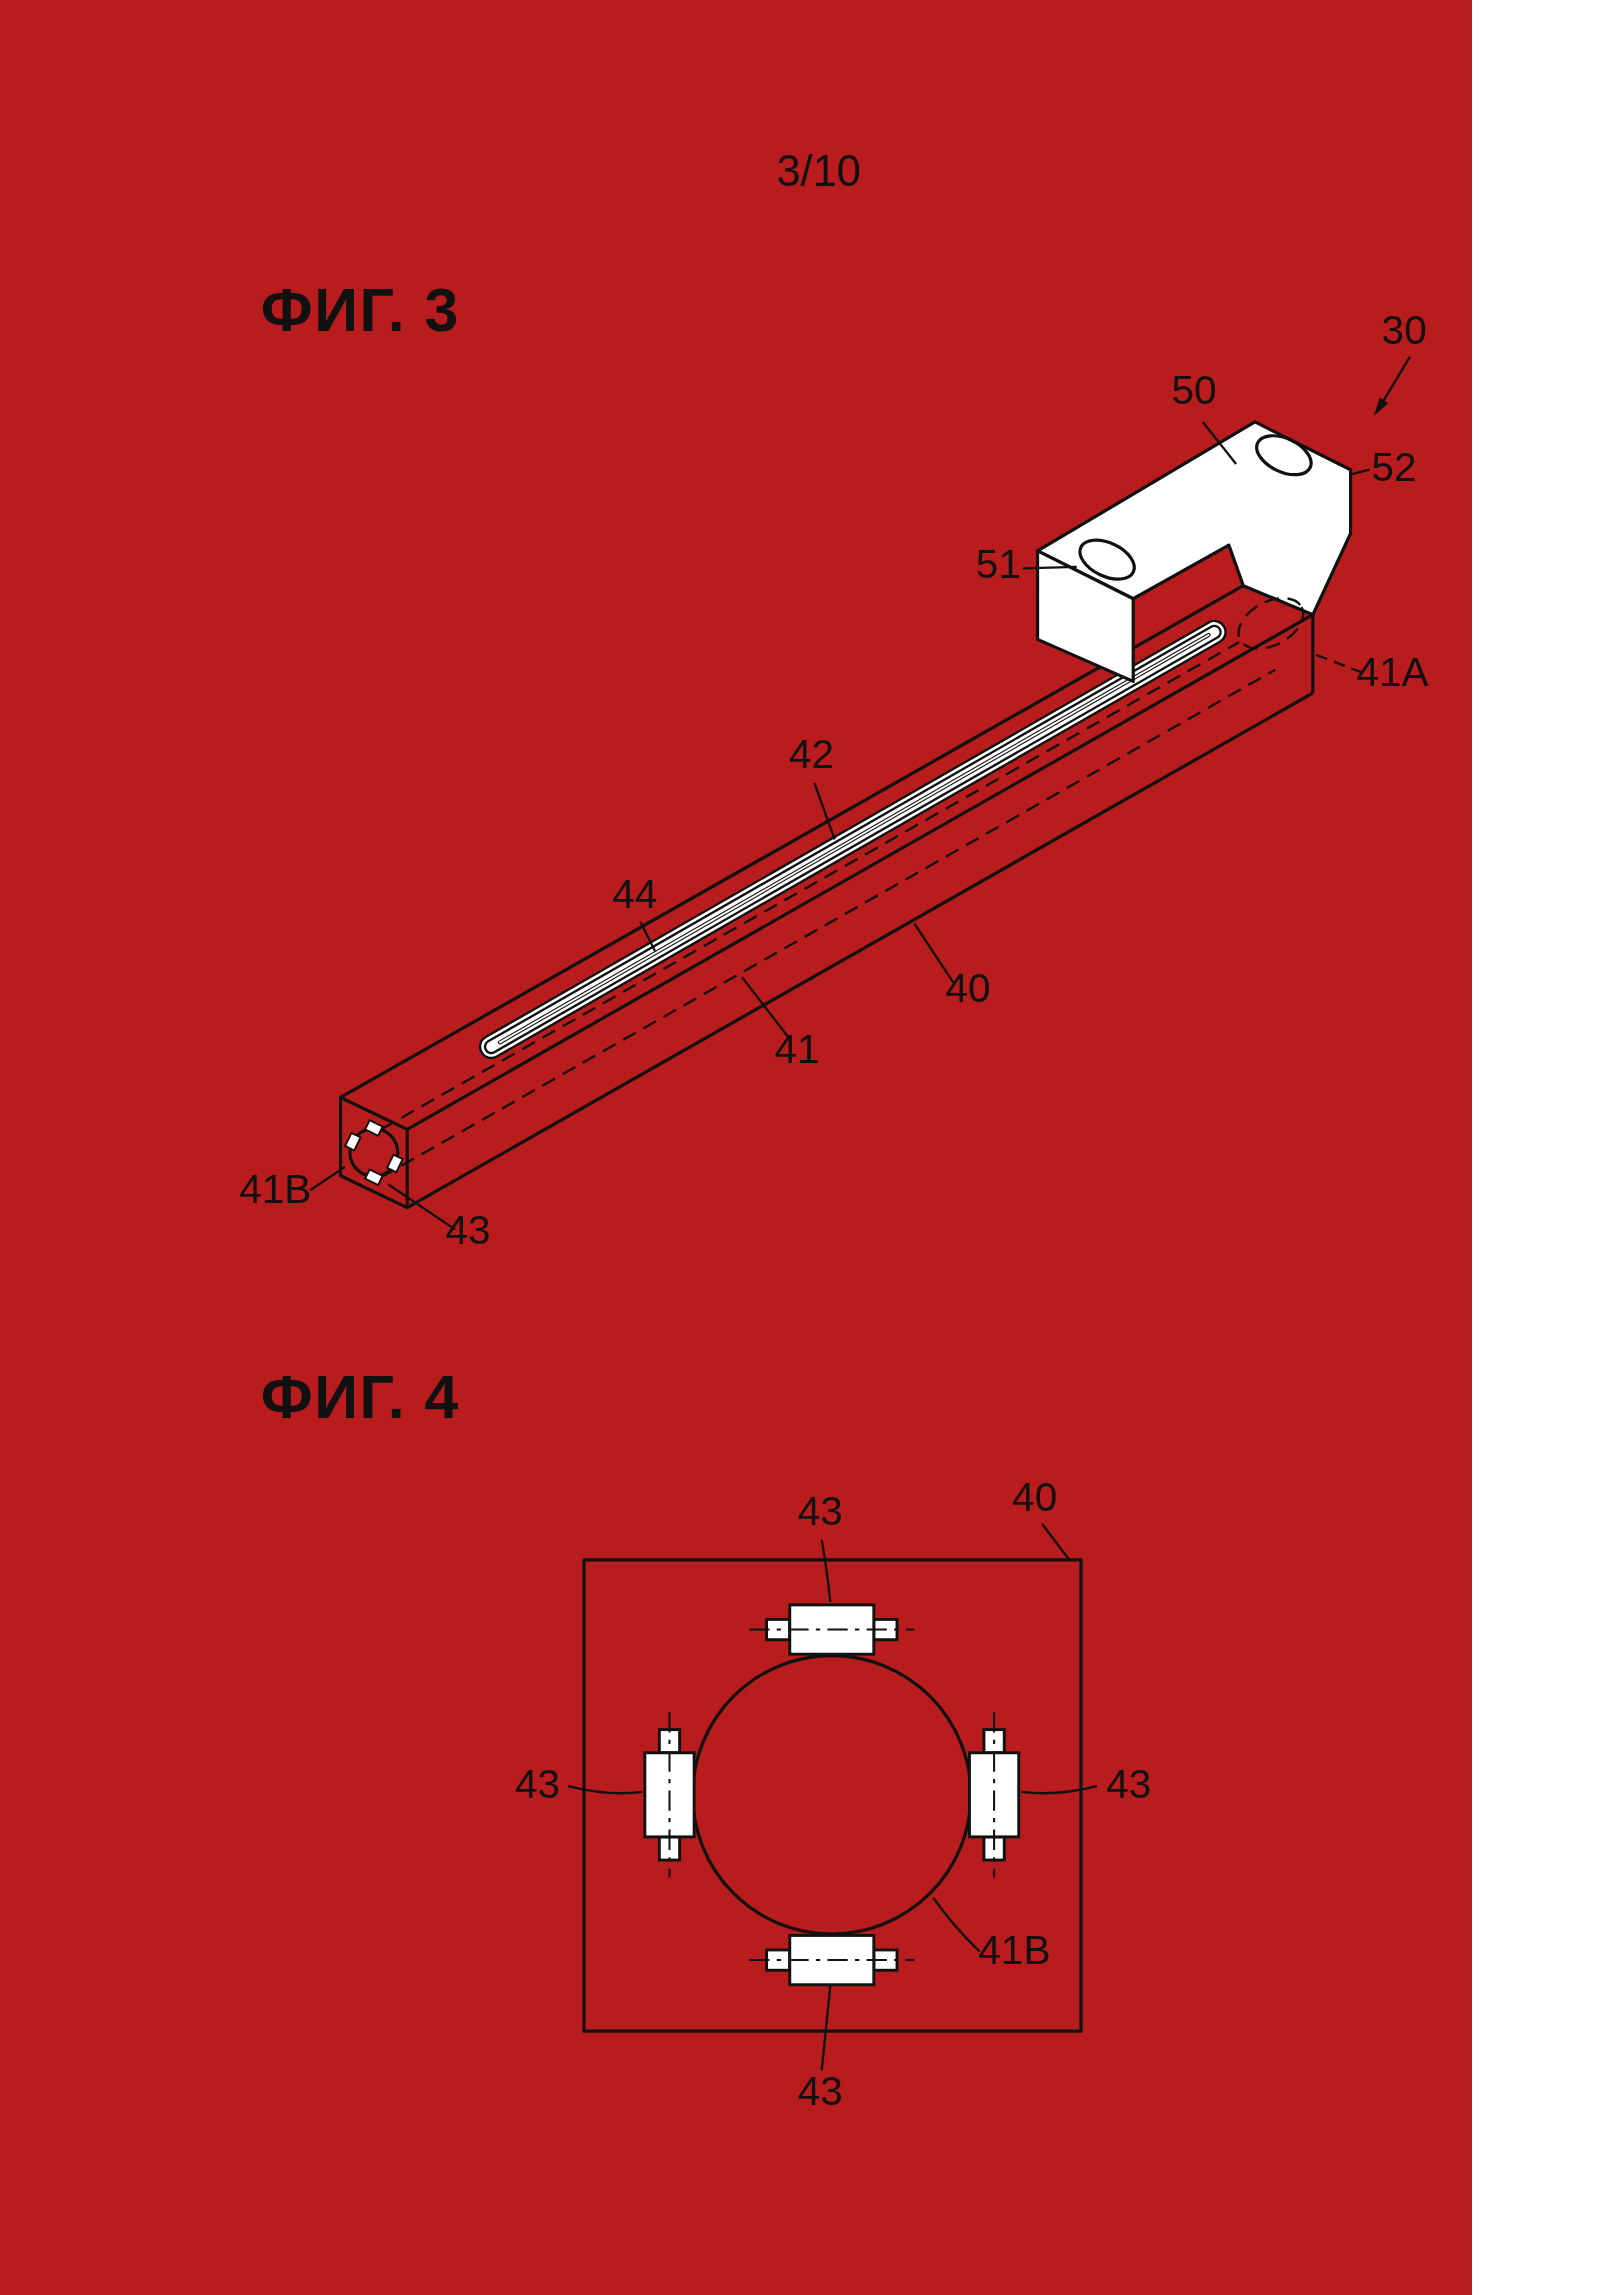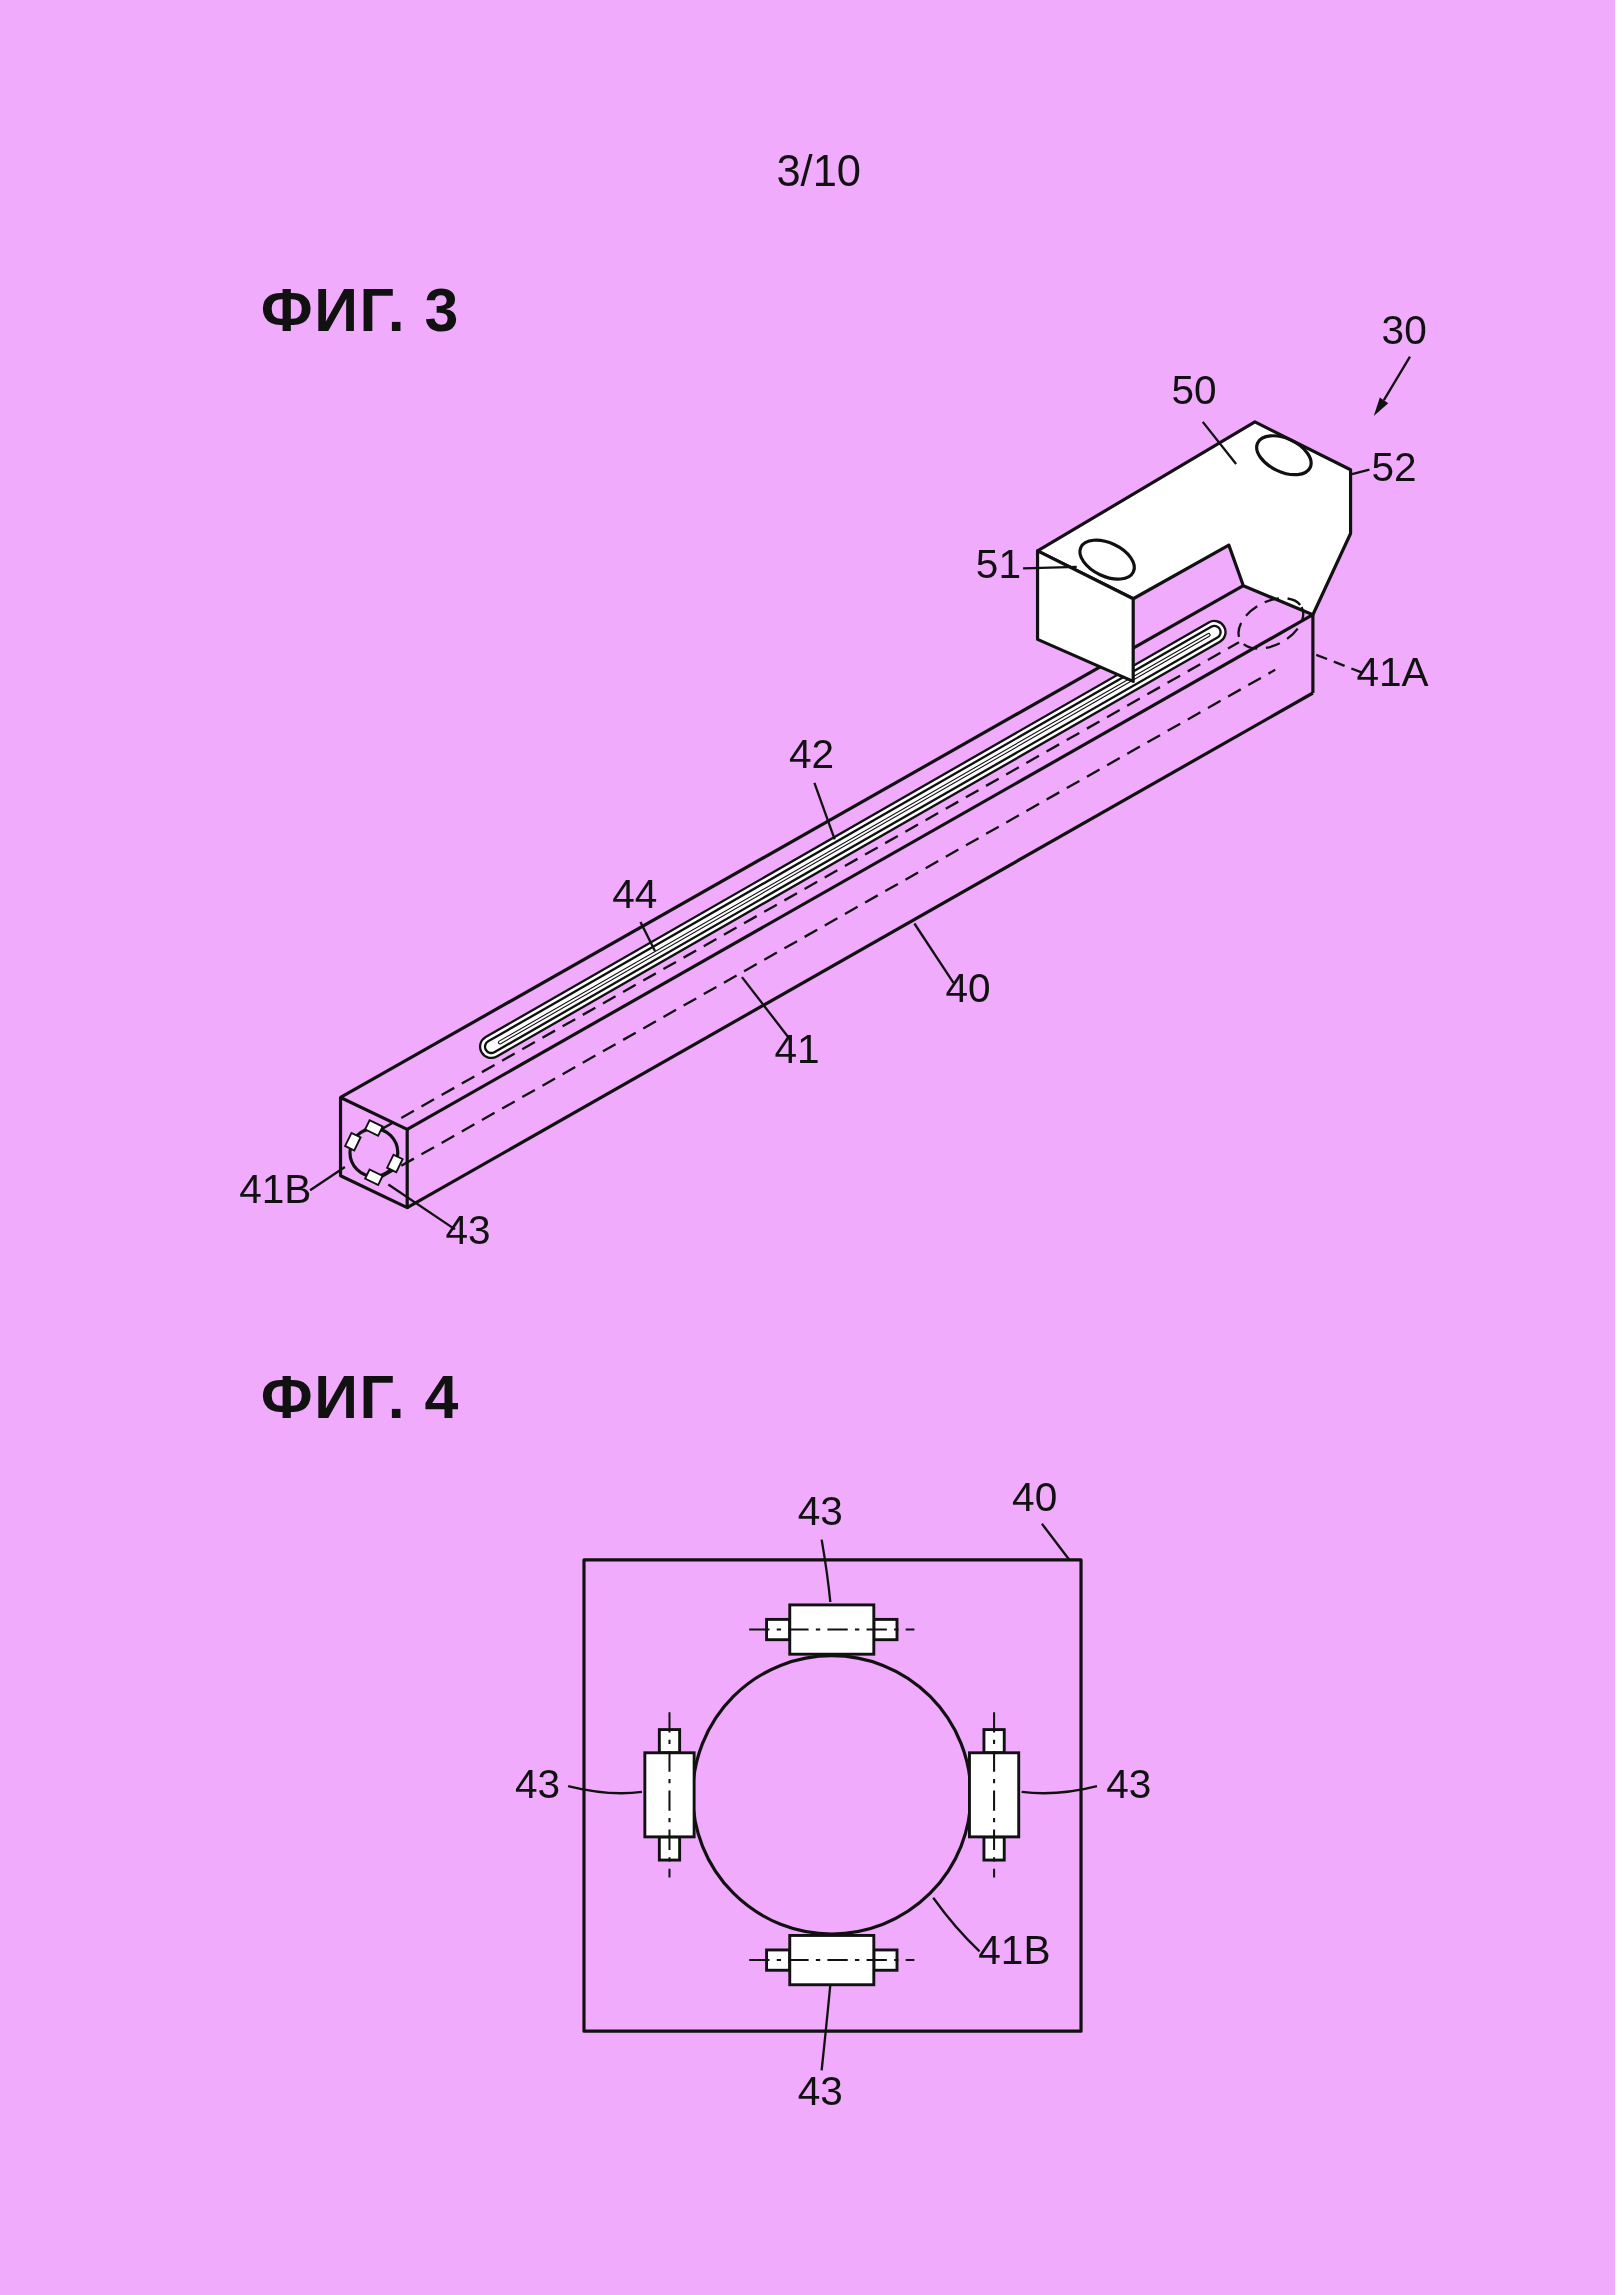--- a/index.html
+++ b/index.html
@@ -1,17 +1,17 @@
 <!DOCTYPE html>
 <html style="font-size:10.5px"><head>
 <meta charset="utf-8">
 <style>
   html,body{margin:0;padding:0;background:#ffffff;}
   body{width:1623px;height:2295px;font-family:"Liberation Sans",sans-serif;}
-  .sheet{position:relative;width:1615px;height:2295px;background:#f0abfc;overflow:hidden;}
+  .sheet{position:relative;width:1472px;height:2295px;background:#b91c1c;overflow:hidden;}
   svg{display:block;width:1623px;height:2295px;}
   .ink{stroke:#111;fill:none;stroke-width:2.2;stroke-linejoin:round;}
   .fillface{fill:#ffffff;stroke:#111;stroke-width:2.2;stroke-linejoin:round;}
   .leader{stroke:#111;stroke-width:1.6;fill:none;}
   .leader-dashed{stroke:#111;stroke-width:1.6;fill:none;stroke-dasharray:8 5;}
   .hidden-line{stroke:#111;stroke-width:1.6;fill:none;stroke-dasharray:10 6;}
   .centerline{stroke:#111;stroke-width:1.4;fill:none;stroke-dasharray:14 5 3 5;}
   text{fill:#111;}
   .ref{font-size:28px;text-anchor:middle;}
   .figtitle{font-size:42px;font-weight:bold;letter-spacing:1px;text-anchor:start;}

